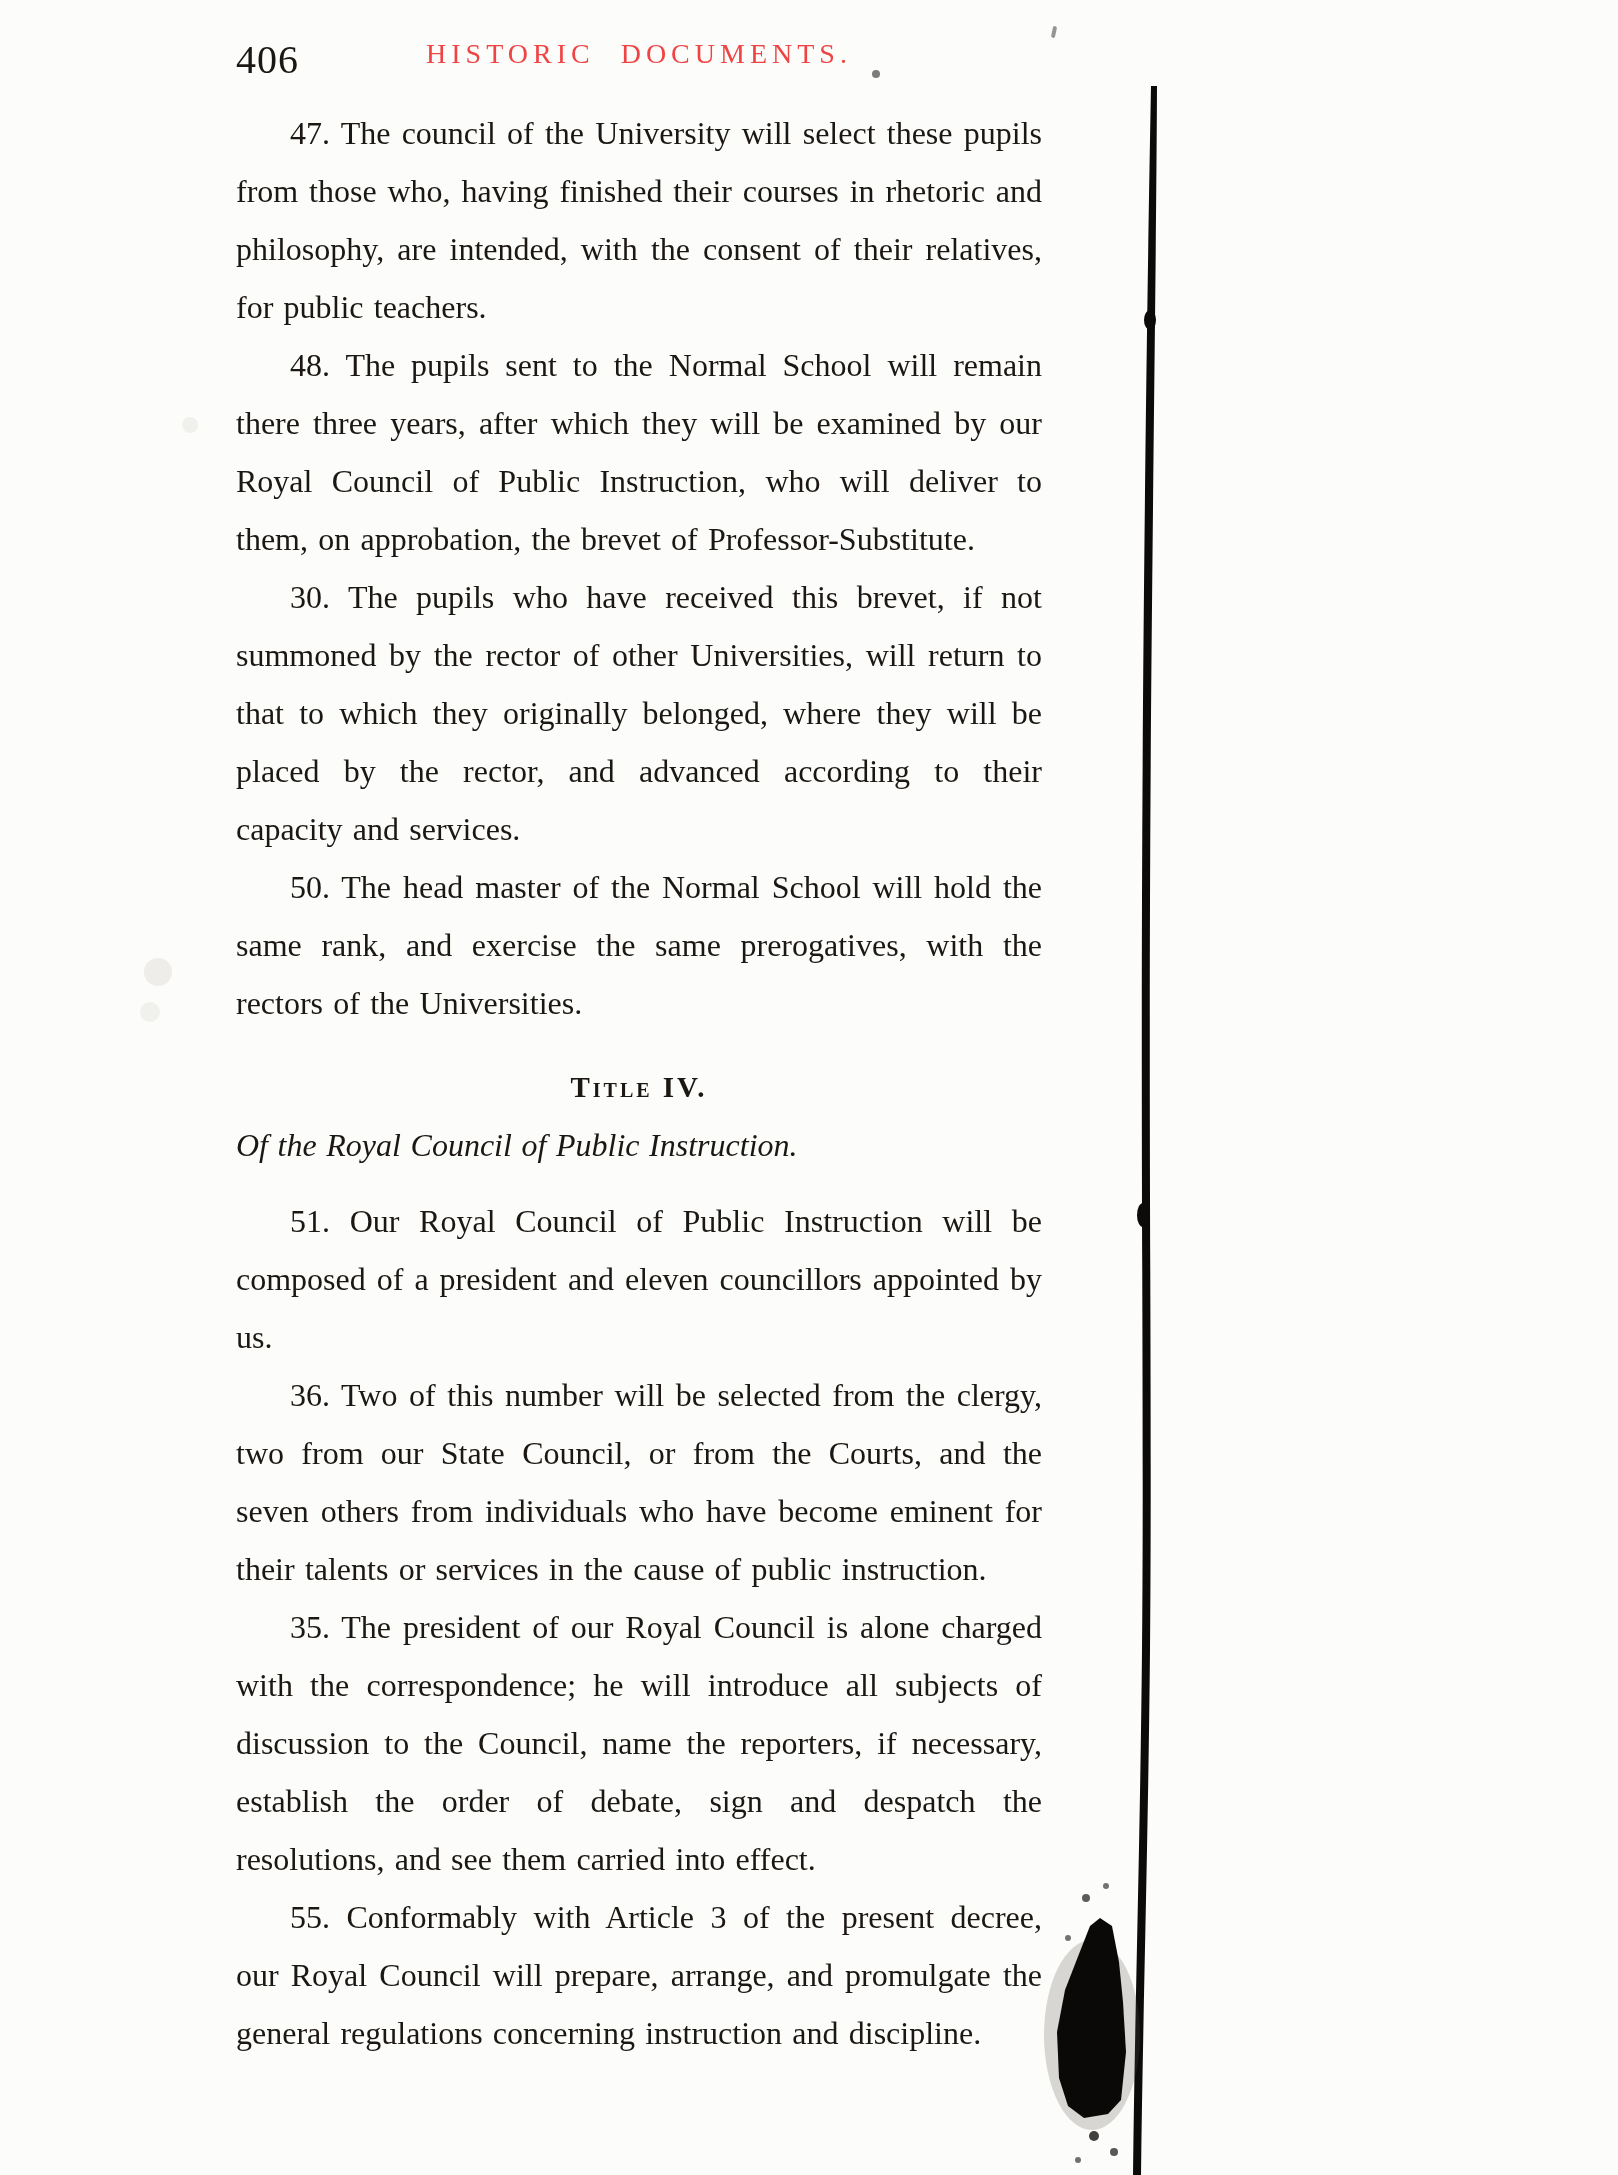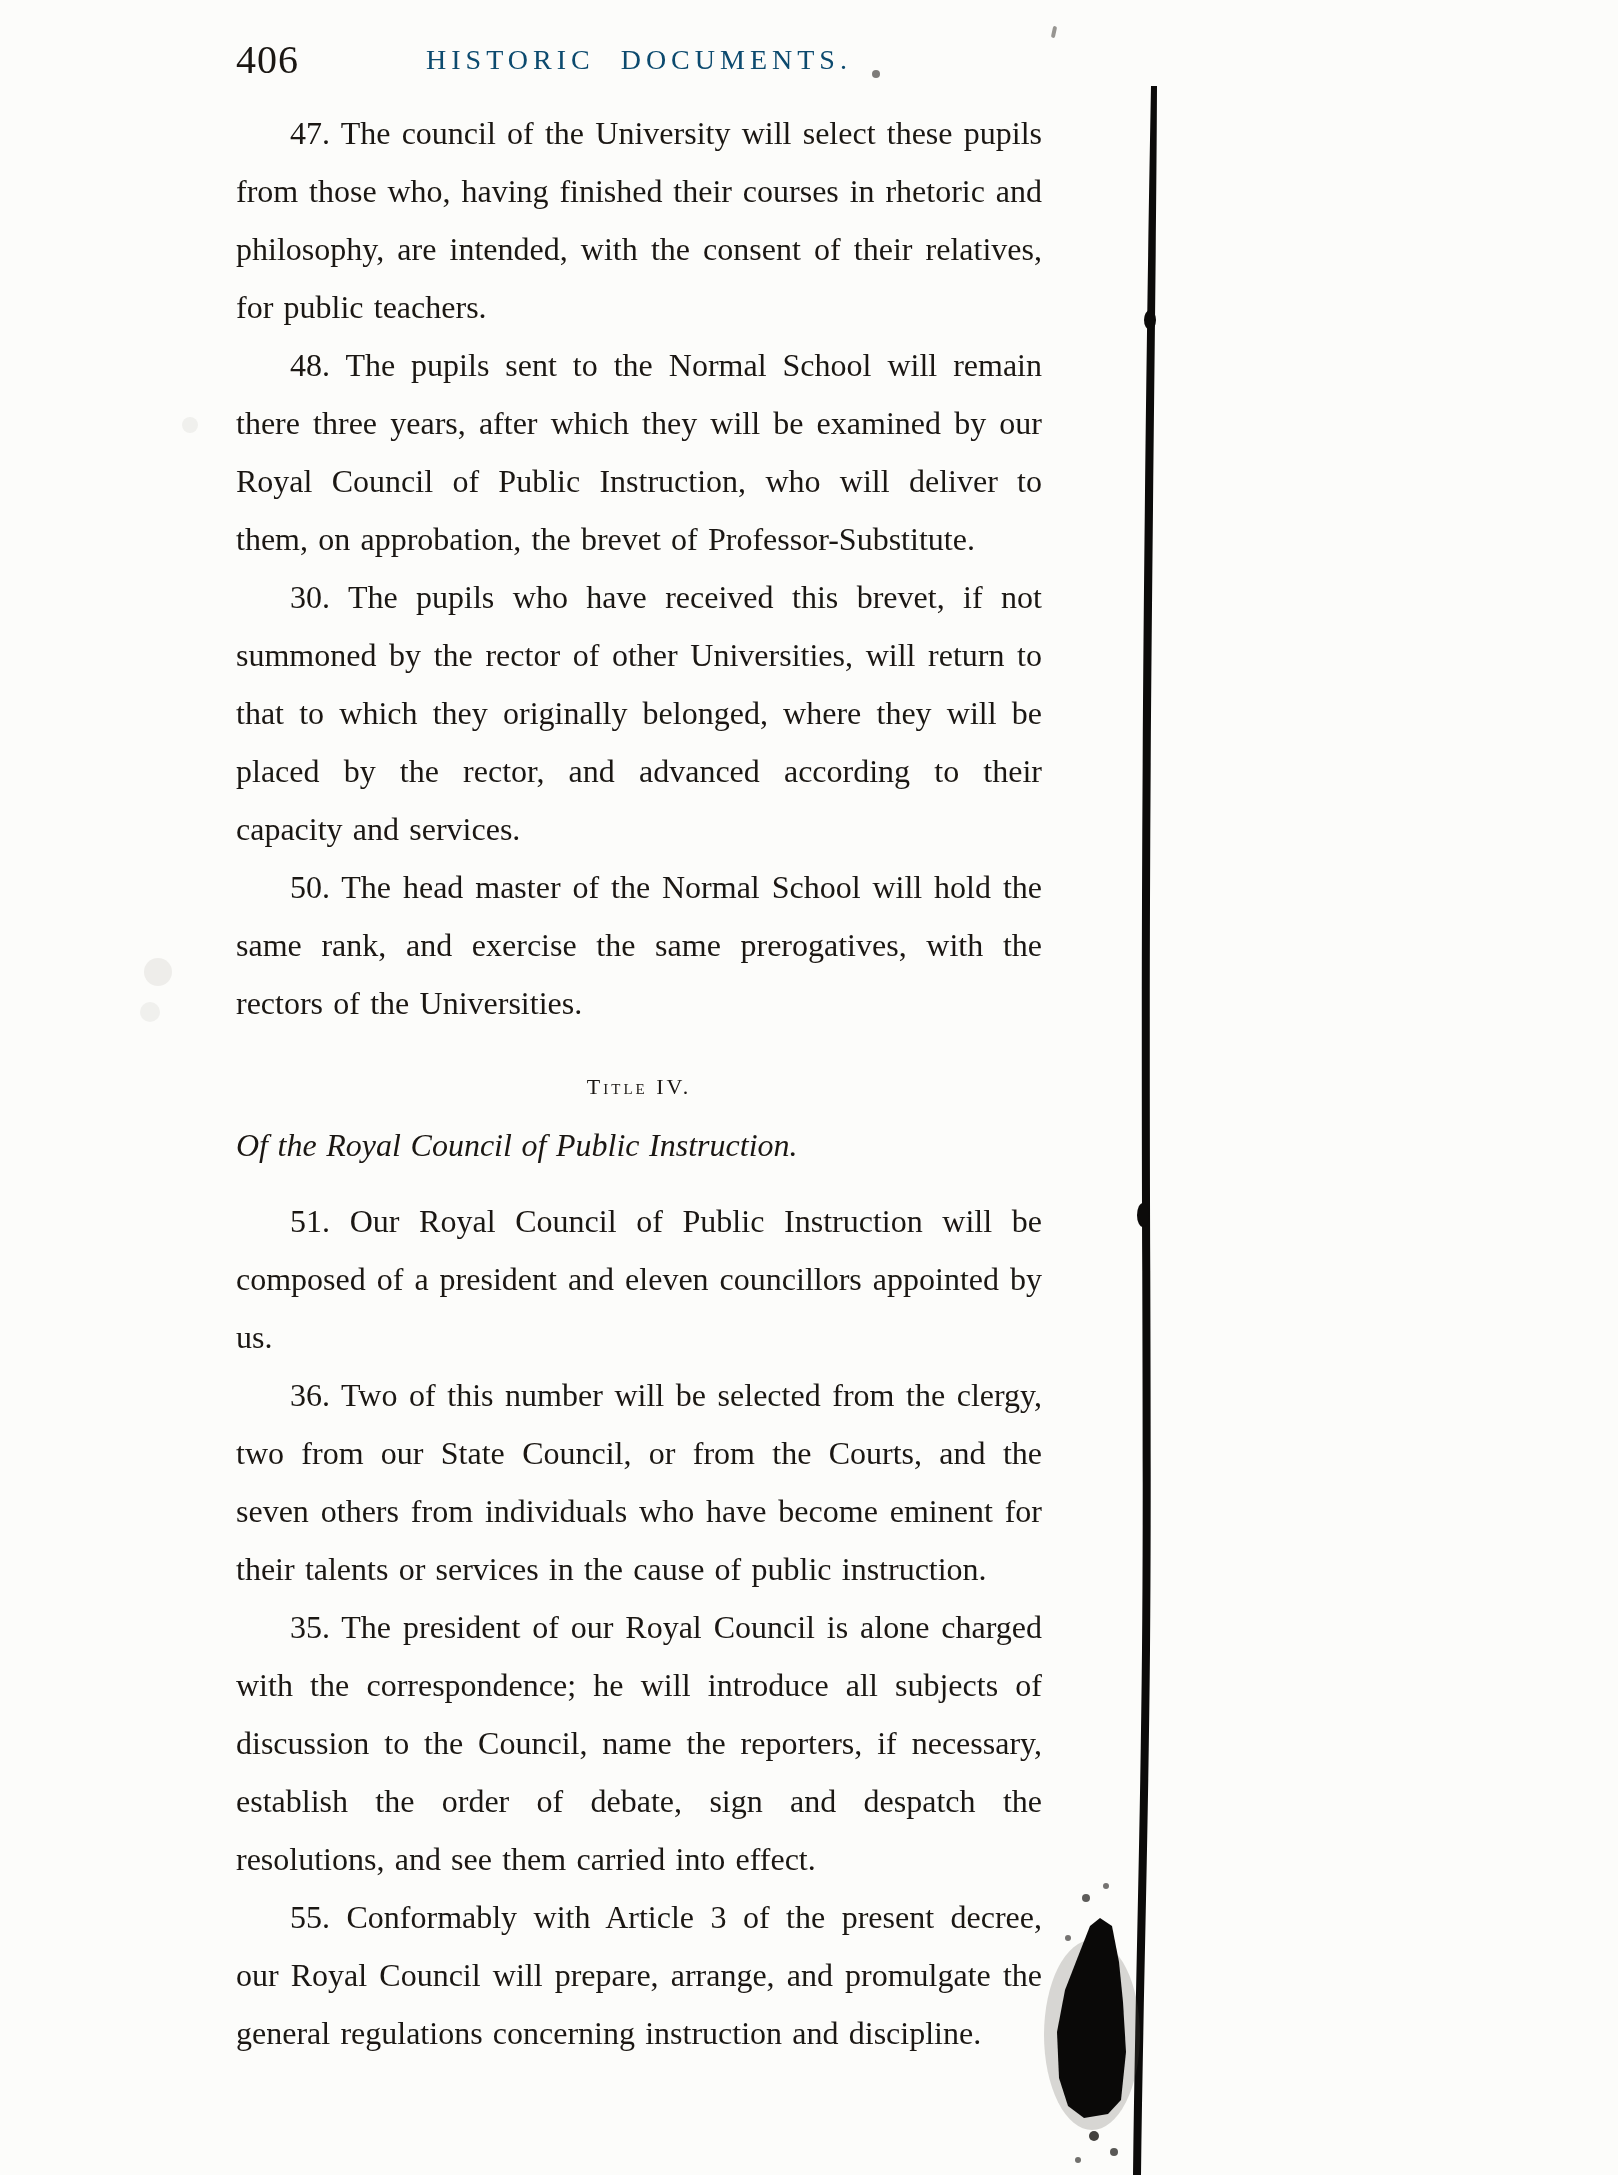--- a/index.html
+++ b/index.html
@@ -16,43 +16,43 @@
   .header-row {
     position: absolute;
     top: 36px; left: 236px;
     width: 806px; height: 64px;
   }
   .page-number {
     position: absolute; left: 0; top: 0;
     font-size: 40px; letter-spacing: 1px;
   }
   .running-header {
-    position: absolute; left: 0; right: 0; top: 8px;
+    position: absolute; left: 0; right: 0; top: 2px;
     text-align: center;
     font-size: 28px;
     letter-spacing: 5px;
     word-spacing: 14px;
-    color: #0c4a6e;
+    color: #ef4444;
   }
 
   .text-block {
     position: absolute;
     top: 104px; left: 236px;
     width: 806px;
     font-size: 32px;
     line-height: 58px;
   }
   .text-block p {
     text-align: justify;
     text-indent: 54px;
     word-spacing: 0.07em;
   }
   .section-title {
-    font-weight: normal;
-    font-size: 22px;
+    font-weight: bold;
+    font-size: 29px;
     text-align: center;
     font-variant: small-caps;
     letter-spacing: 3px;
     margin-top: 26px;
     line-height: 58px;
   }
   .text-block p.section-subtitle {
     text-align: left;
     text-indent: 0;
     font-style: italic;

